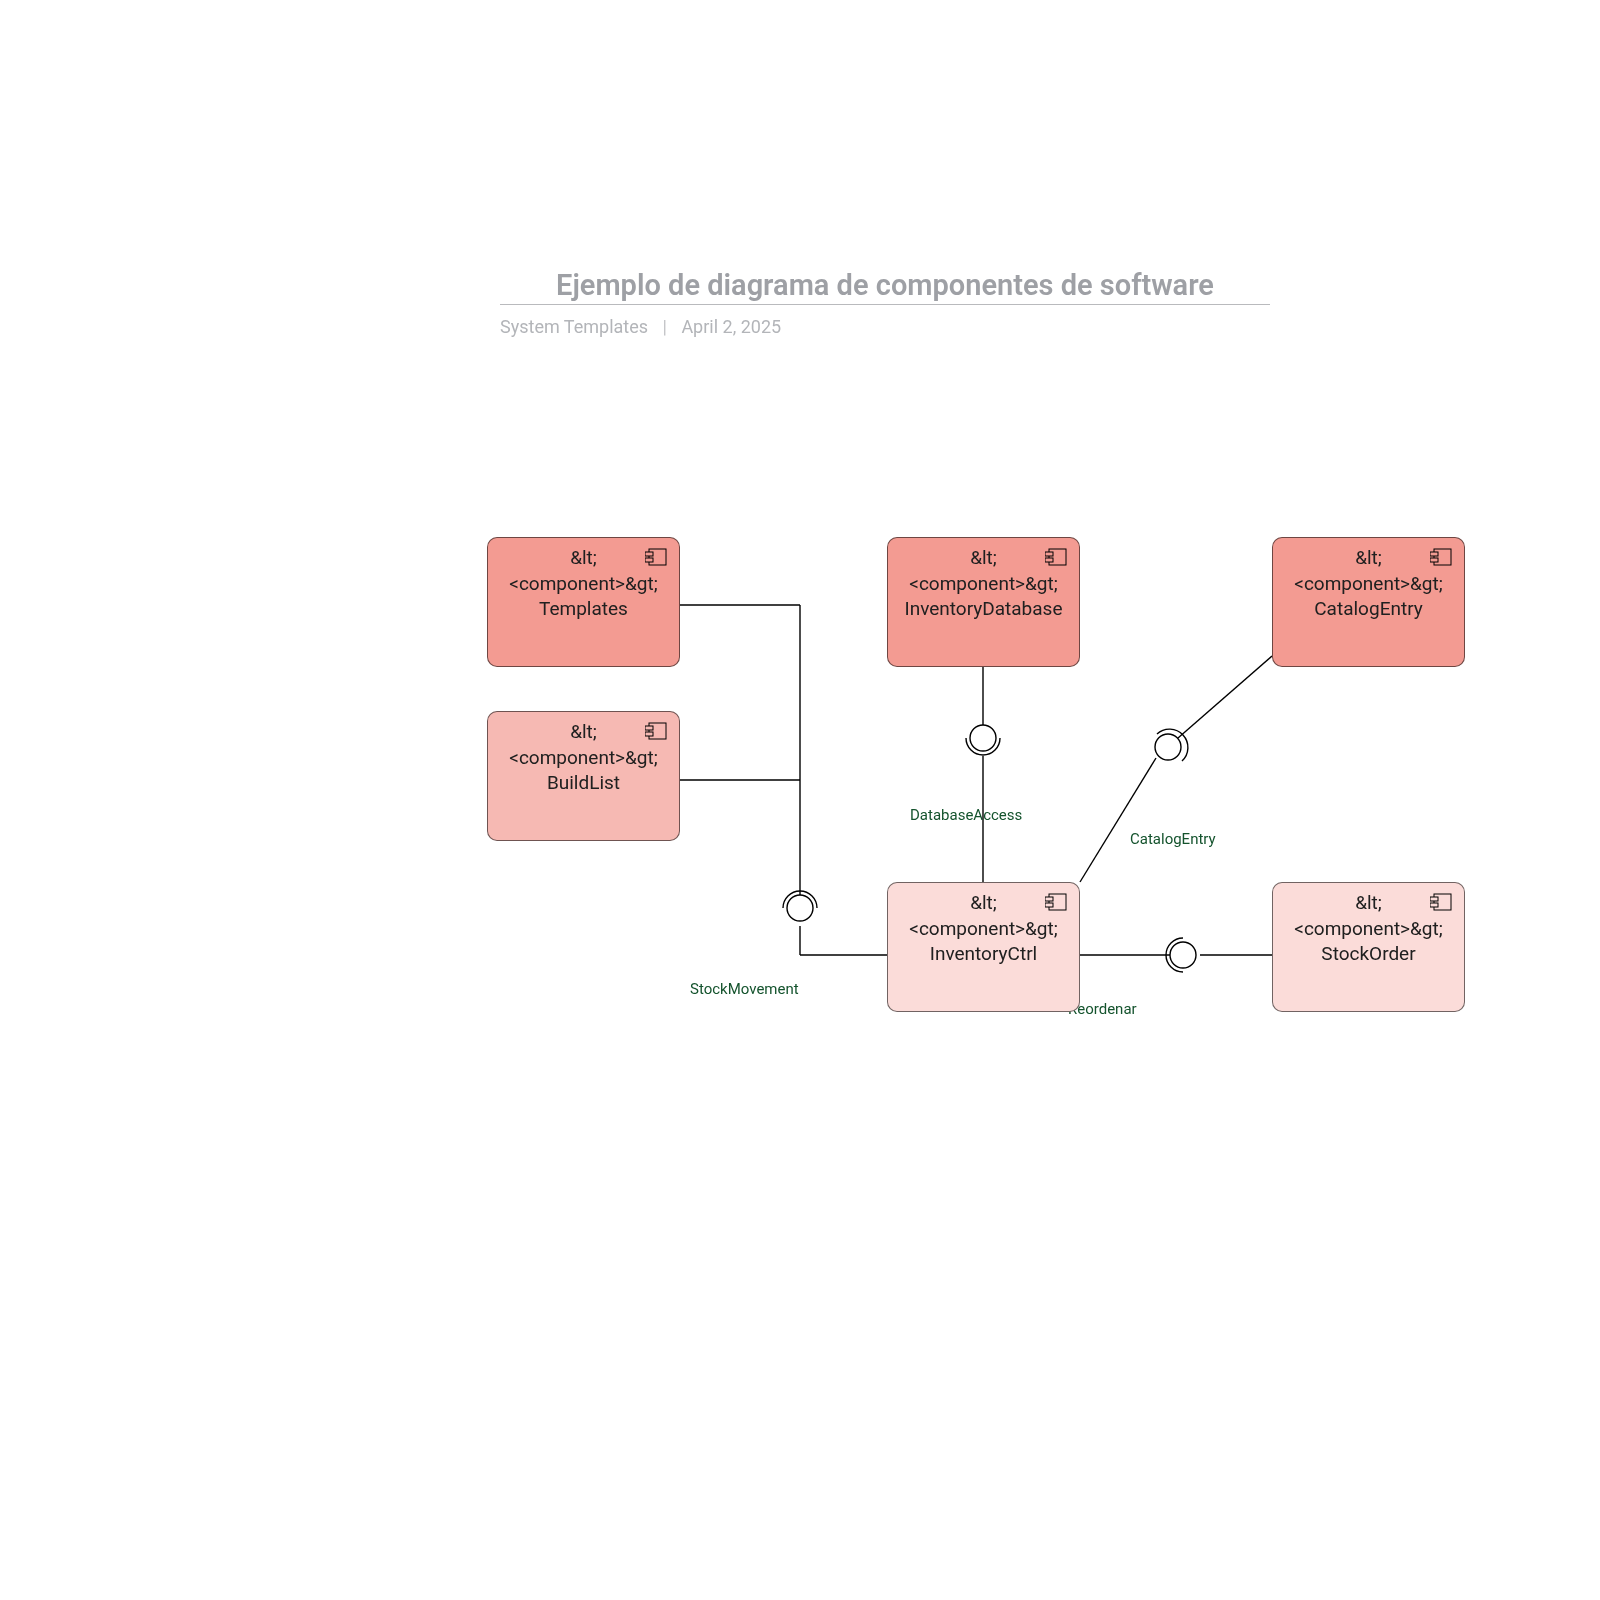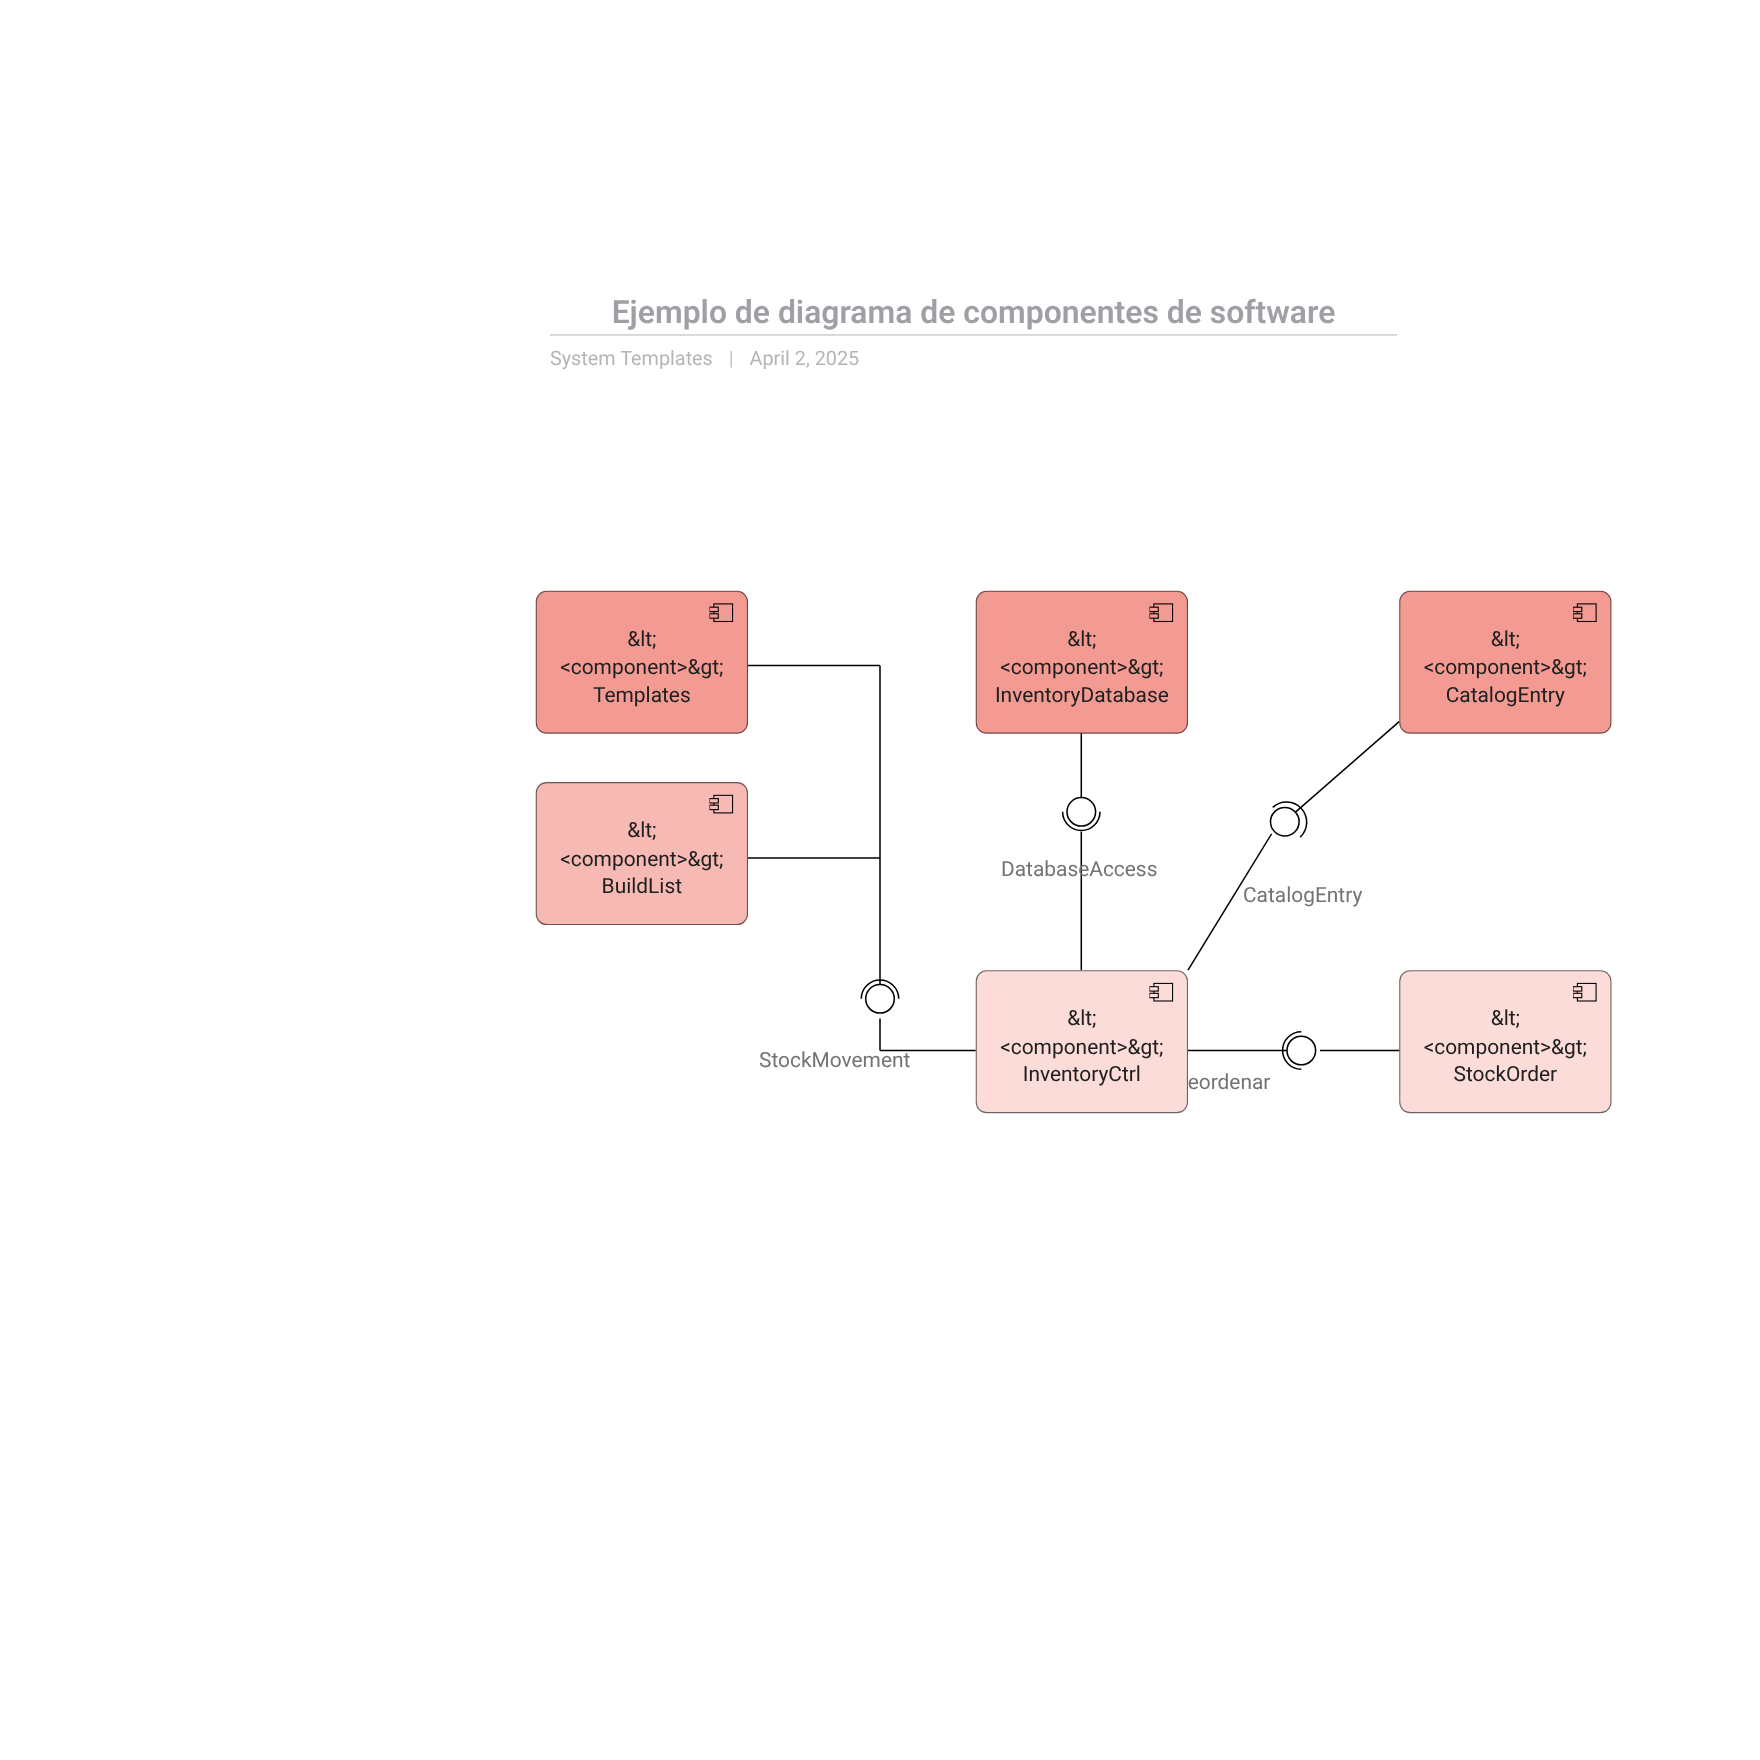--- a/index.html
+++ b/index.html
@@ -27,39 +27,40 @@
     color:#b3b5b9;
   }
   .subtitle .sep{
     display:inline-block;margin:0 10px;color:#c3c4c7;
   }
   .component{
     position:absolute;
     border:1px solid rgba(0,0,0,0.55);
     border-radius:10px;
     box-sizing:border-box;
-    padding:30px 12px 12px 12px;
+    padding:7px 12px 12px 12px;
     text-align:center;
     font-size:19px;
     line-height:1.35;
     color:#202020;
   }
   .component .icon{
     position:absolute;top:10px;right:12px;width:22px;height:18px;
   }
   .component .icon svg{display:block;}
   .c-dark{background:#f39b92;}
   .c-mid {background:#f6b9b3;}
   .c-light{background:#fbdcd9;}
   svg.lines{position:absolute;left:0;top:0;width:1600px;height:1600px;pointer-events:none;}
   .iface-label{
     position:absolute;
-    font-size:19px;
-    color:#737373;
+    font-size:15px;
+    color:#14532d;
     white-space:nowrap;
+    margin-top:28px;
   }
 </style>
 </head>
 <body>
 
 <div class="canvas">
 
   <div class="title">Ejemplo de diagrama de componentes de software</div>
   <div class="subtitle">
     <span>System Templates</span>

